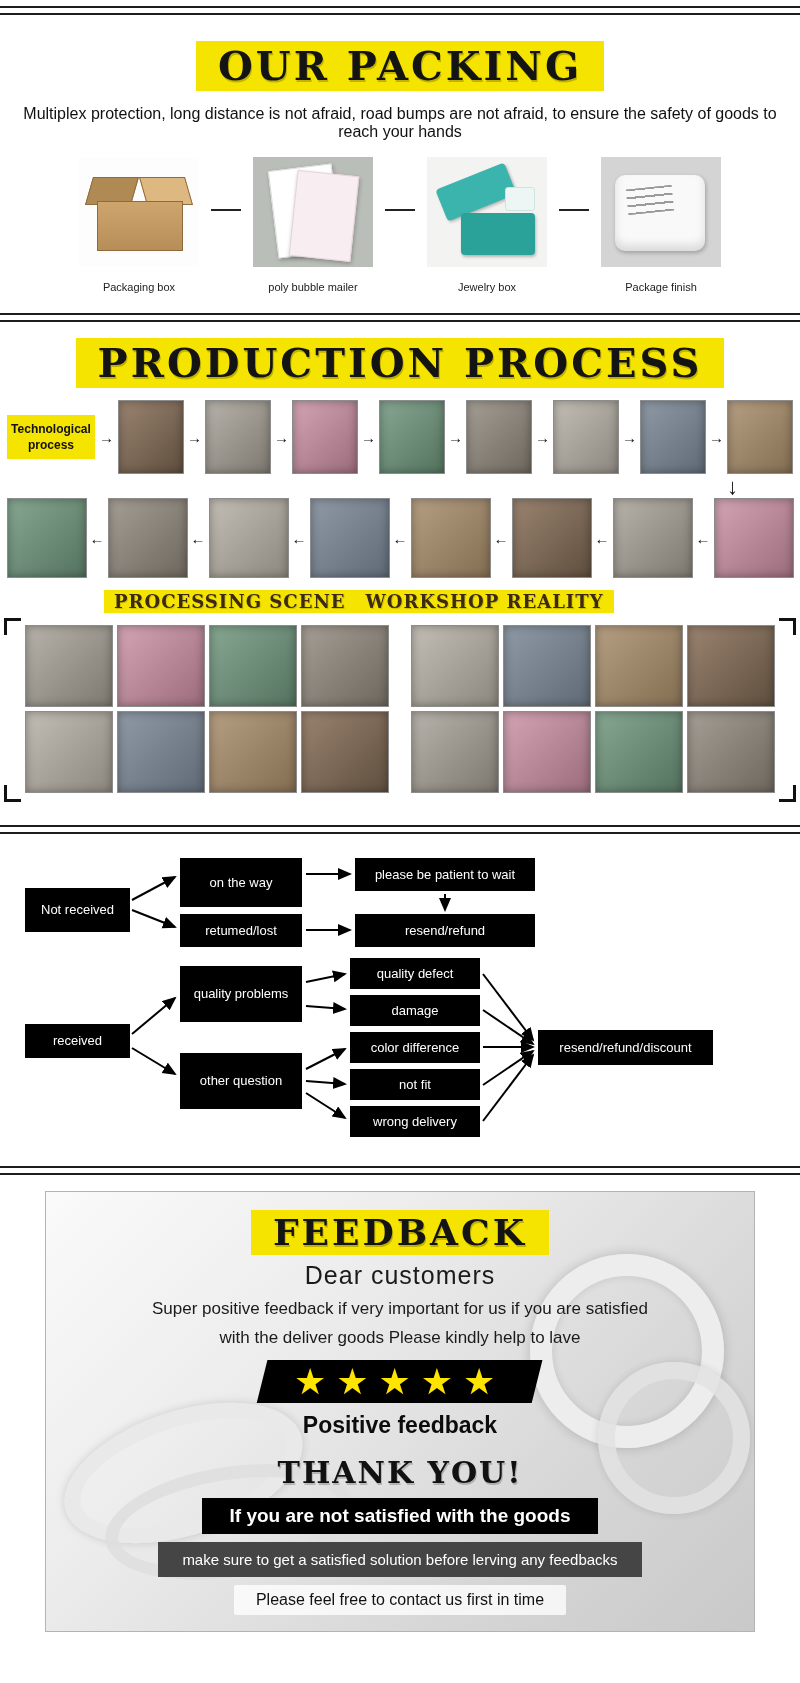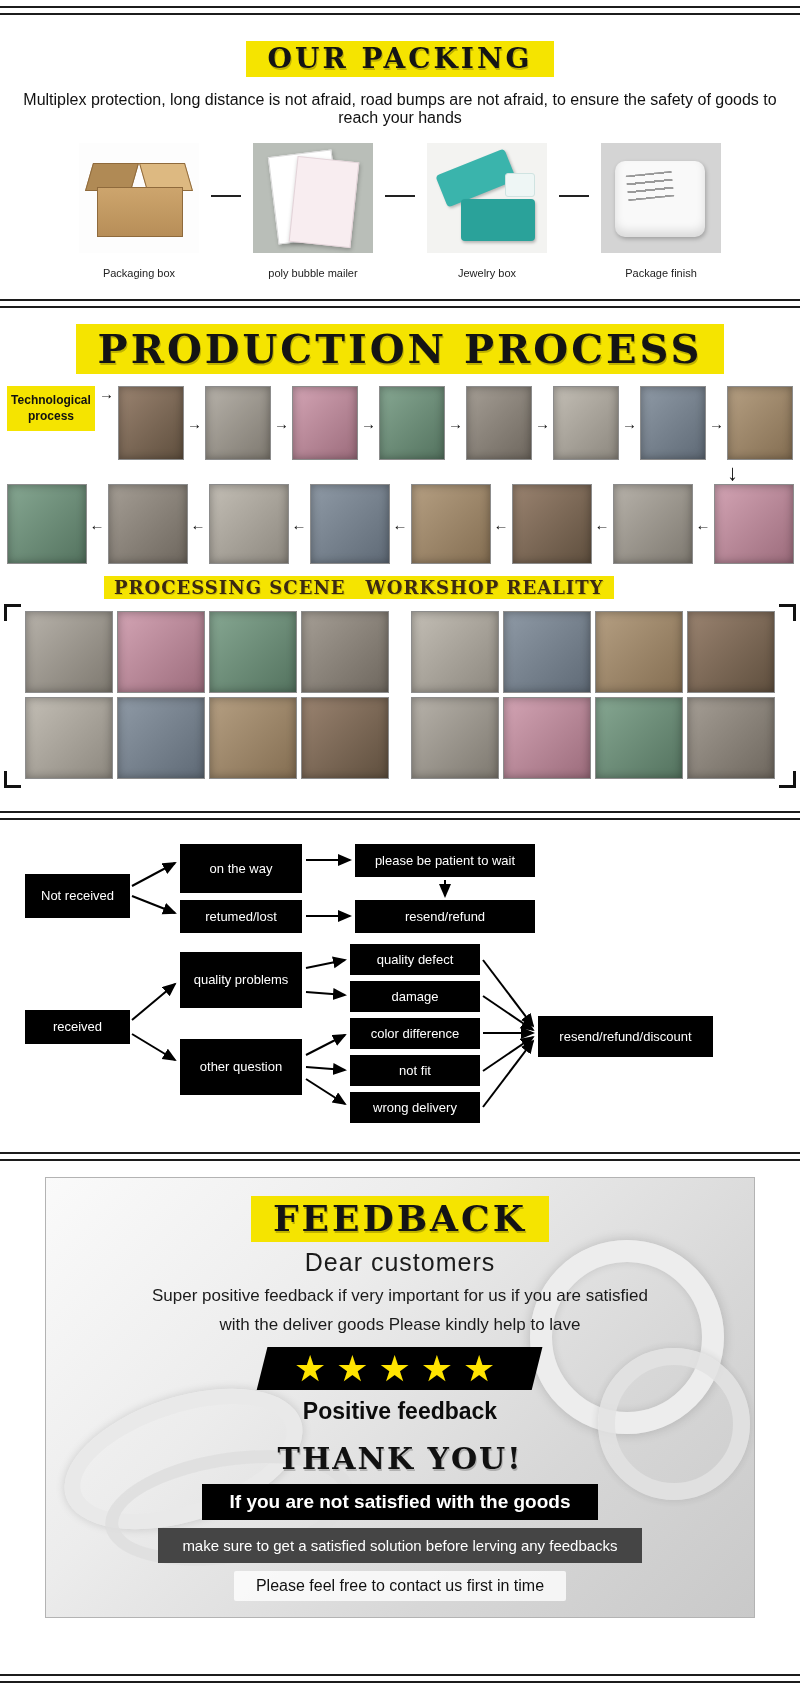--- a/index.html
+++ b/index.html
@@ -5,21 +5,21 @@
   html,body{margin:0;padding:0;background:#fff;}
   body{width:800px;font-family:"Liberation Sans",sans-serif;color:#161616;}
   .divider{border-top:2px solid #1c1c1c;border-bottom:2px solid #1c1c1c;height:5px;margin-top:6px;}
   section{position:relative;}
 
   
   .hl-title{display:table;margin:0 auto;background:var(--accent-yellow,#f5e400);color:#141414;
     font-family:"DejaVu Serif",serif;font-weight:700;letter-spacing:3px;padding:2px 22px;
     line-height:1.15;text-shadow:1px 2px 0 rgba(0,0,0,.22);}
   .packing-sec{padding:26px 0 14px;}
-  .packing-sec .hl-title{font-size:28px;}
+  .packing-sec .hl-title{font-size:40px;}
   .packing-sub{margin:14px auto 0;text-align:center;font-size:16px;color:#111;width:770px;}
 
   
   .packing-row{display:flex;justify-content:center;align-items:flex-start;gap:6px;margin-top:16px;}
   .pack-item{width:132px;text-align:center;}
   .pack-img{position:relative;width:120px;height:110px;margin:0 auto;overflow:hidden;}
   .pack-caption{margin-top:14px;font-size:11px;color:#222;}
   .dash{width:30px;border-top:2px solid #222;align-self:flex-start;margin-top:52px;flex-shrink:0;}
 
   .pk-box{background:#fdfdfd;}
@@ -38,21 +38,21 @@
 
   .pk-finish{background:#d4d4d4;}
   .pouch{position:absolute;left:14px;top:18px;width:90px;height:76px;background:#f9f9f9;border-radius:10px;box-shadow:inset 0 -6px 10px rgba(0,0,0,.12),1px 2px 4px rgba(0,0,0,.25);}
   .pouch-lines{position:absolute;left:26px;top:30px;width:46px;height:26px;transform:rotate(-6deg);
     background:repeating-linear-gradient(180deg,#9a9a9a 0 2px,transparent 2px 8px);}
 
   
   .production-sec{padding:16px 0 20px;}
   .production-sec .hl-title{font-size:40px;}
   .proc-area{position:relative;margin-top:12px;}
-  .proc-row{display:flex;align-items:flex-start;justify-content:center;gap:4px;padding:0 16px;}
+  .proc-row{display:flex;align-items:center;justify-content:center;gap:4px;padding:0 16px;}
   .row1{margin-bottom:24px;}
   .tech-label{width:84px;flex-shrink:0;background:var(--accent-yellow,#f5e400);font-size:12px;font-weight:bold;
     text-align:center;padding:6px 2px;line-height:1.35;display:flex;flex-direction:column;color:#111;}
   .strip{display:flex;align-items:center;gap:3px;}
   .flow-arrow{font-weight:bold;font-size:15px;color:#111;flex-shrink:0;line-height:1;}
   .ph{box-shadow:inset 0 0 10px rgba(0,0,0,.35);border:1px solid #8c8c8c;flex-shrink:0;
     background:linear-gradient(135deg,var(--a,#999),var(--b,#555));}
   .row1 .ph{width:64px;height:72px;}
   .row2 .ph{width:78px;height:78px;}
   .t0{--a:#9a8370;--b:#5f4f3e;} .t1{--a:#b7b2aa;--b:#7e7970;} .t2{--a:#d3a4b4;--b:#9c6c7c;}
@@ -85,21 +85,21 @@
   #n-returned{left:180px;top:64px;width:122px;height:33px;}
   #n-resend{left:355px;top:64px;width:180px;height:33px;}
   #n-quality-problems{left:180px;top:116px;width:122px;height:56px;}
   #n-received{left:25px;top:174px;width:105px;height:34px;}
   #n-other-question{left:180px;top:203px;width:122px;height:56px;}
   #n-quality-defect{left:350px;top:108px;width:130px;height:31px;}
   #n-damage{left:350px;top:145px;width:130px;height:31px;}
   #n-color-difference{left:350px;top:182px;width:130px;height:31px;}
   #n-not-fit{left:350px;top:219px;width:130px;height:31px;}
   #n-wrong-delivery{left:350px;top:256px;width:130px;height:31px;}
-  #n-outcome{left:538px;top:180px;width:175px;height:41px;}
+  #n-outcome{left:538px;top:180px;width:175px;height:35px;}
 
   
   .feedback-box{margin:16px 45px 0;border:1px solid #b3b3b3;position:relative;text-align:center;
     padding:18px 12px 16px;overflow:hidden;
     background:linear-gradient(135deg,#fafafa 0%,#ececec 35%,#d7d7d7 70%,#c9c9c9 100%);}
   .feedback-box .hl-title{font-size:36px;position:relative;z-index:1;}
   .fb-content{position:relative;z-index:1;}
   .ring{position:absolute;border-radius:50%;z-index:0;}
   .ring1{right:30px;top:62px;width:150px;height:150px;border:22px solid #ededed;box-shadow:0 0 12px rgba(0,0,0,.18),inset 0 0 8px rgba(0,0,0,.12);}
   .ring2{right:4px;top:170px;width:118px;height:118px;border:17px solid #e3e3e3;opacity:.85;box-shadow:0 0 10px rgba(0,0,0,.15);}

